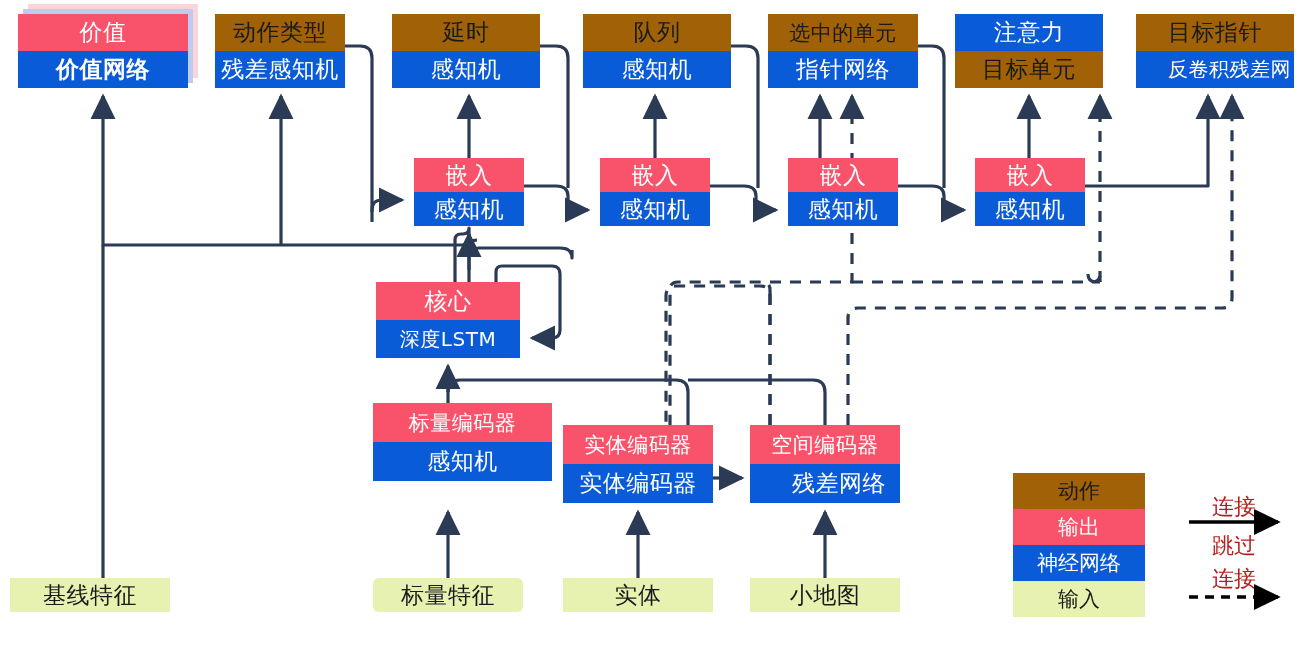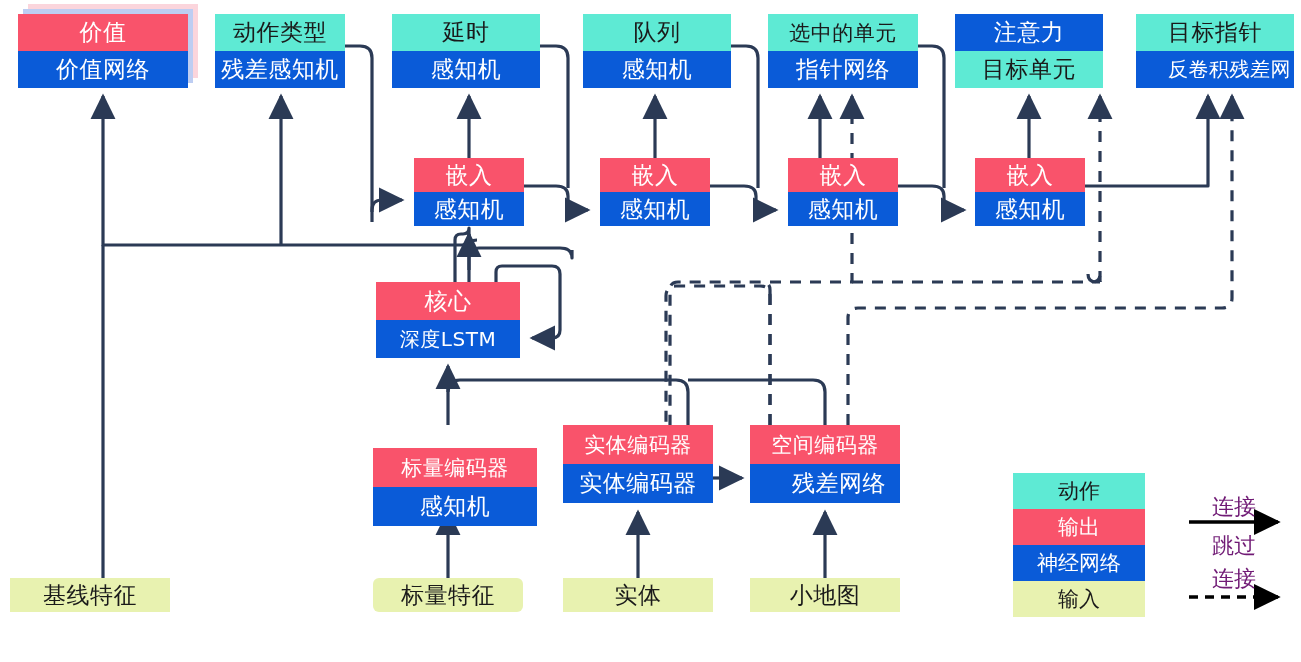--- a/index.html
+++ b/index.html
@@ -4,34 +4,34 @@
 <style>
   html,body{margin:0;padding:0;background:#ffffff;}
   body{width:1301px;height:662px;overflow:hidden;
        font-family:"DejaVu Sans","Liberation Sans",sans-serif;}
   #stage{position:relative;width:1301px;height:662px;background:#fff;}
   #wires{position:absolute;left:0;top:0;width:1301px;height:662px;}
 
   .node{position:absolute;box-sizing:border-box;z-index:5;}
   .cell{box-sizing:border-box;display:flex;align-items:center;justify-content:center;
         text-align:center;white-space:nowrap;letter-spacing:.5px;}
-  .c-action{background:#5eead4;color:#1a1a1a;}
+  .c-action{background:#a16207;color:#1a1a1a;}
   .c-output{background:#f9536b;color:#ffffff;}
   .c-net{background:#0a5bd8;color:#ffffff;}
   .c-input{background:#e8f2b0;color:#1a1a1a;}
 
   .shadow{position:absolute;z-index:3;}
   .sh-out{background:#fbd5dc;}
   .sh-net{background:#bdcdf2;}
 
   
   #legend{position:absolute;z-index:6;}
   .lg-row{box-sizing:border-box;display:flex;align-items:center;justify-content:center;
           white-space:nowrap;}
-  .lg-text{position:absolute;z-index:6;color:#701a75;white-space:nowrap;text-align:center;}
+  .lg-text{position:absolute;z-index:6;color:#b91c1c;white-space:nowrap;text-align:center;}
 </style>
 </head>
 <body>
 
 <div id="stage">
 
   <svg id="wires" viewBox="0 0 1301 662" xmlns="http://www.w3.org/2000/svg">
     <defs>
       <marker id="ah" markerWidth="9" markerHeight="9" refX="7.2" refY="4.5" orient="auto" markerUnits="strokeWidth">
         <path d="M0,0.6 L8,4.5 L0,8.4 Z" fill="#2b3a55"></path>
@@ -106,21 +106,21 @@
       <path d="M 1189 522 L 1278 522" marker-end="url(#ahb)"></path>
       <path d="M 1189 597 L 1278 597" stroke-dasharray="9 7" marker-end="url(#ahb)"></path>
     </g>
   </svg>
 
   <div id="nodes">
       <div class="shadow sh-out" style="left: 28px; top: 4px; width: 170px; height: 74px;"></div>
       <div class="shadow sh-net" style="left: 23px; top: 9px; width: 170px; height: 74px;"></div>
       <div class="node" style="left: 18px; top: 14px; width: 170px; height: 74px;">
         <div class="cell c-output" style="height: 37px; font-size: 23px;">价值</div>
-        <div class="cell c-net" style="height: 37px; font-size: 23px;">价值网络</div>
+        <div class="cell c-net" style="height: 37px; font-size: 23px; font-weight: bold;">价值网络</div>
       </div>
       <div class="node" style="left: 215px; top: 14px; width: 130px; height: 74px;">
         <div class="cell c-action" style="height: 37px; font-size: 23px;">动作类型</div>
         <div class="cell c-net" style="height: 37px; font-size: 23px;">残差感知机</div>
       </div>
       <div class="node" style="left: 392px; top: 14px; width: 148px; height: 74px;">
         <div class="cell c-action" style="height: 37px; font-size: 23px;">延时</div>
         <div class="cell c-net" style="height: 37px; font-size: 23px;">感知机</div>
       </div>
       <div class="node" style="left: 583px; top: 14px; width: 148px; height: 80px;">
@@ -152,21 +152,21 @@
         <div class="cell c-net" style="height: 34px; font-size: 23px;">感知机</div>
       </div>
       <div class="node" style="left: 975px; top: 158px; width: 110px; height: 68px;">
         <div class="cell c-output" style="height: 34px; font-size: 23px;">嵌入</div>
         <div class="cell c-net" style="height: 34px; font-size: 23px;">感知机</div>
       </div>
       <div class="node" style="left: 376px; top: 282px; width: 144px; height: 76px;">
         <div class="cell c-output" style="height: 38px; font-size: 23px;">核心</div>
         <div class="cell c-net" style="height: 38px; font-size: 20px;">深度LSTM</div>
       </div>
-      <div class="node" style="left: 373px; top: 448px; width: 164px; height: 78px;">
+      <div class="node" style="left: 373px; top: 403px; width: 179px; height: 78px;">
         <div class="cell c-output" style="height: 39px; font-size: 21px;">标量编码器</div>
         <div class="cell c-net" style="height: 39px; font-size: 23px;">感知机</div>
       </div>
       <div class="node" style="left: 563px; top: 425px; width: 150px; height: 78px;">
         <div class="cell c-output" style="height: 39px; font-size: 21px;">实体编码器</div>
         <div class="cell c-net" style="height: 39px; font-size: 23px;">实体编码器</div>
       </div>
       <div class="node" style="left: 750px; top: 425px; width: 150px; height: 72px;">
         <div class="cell c-output" style="height: 39px; font-size: 21px;">空间编码器</div>
         <div class="cell c-net" style="height: 39px; font-size: 23px; padding-left: 28px;">残差网络</div>

